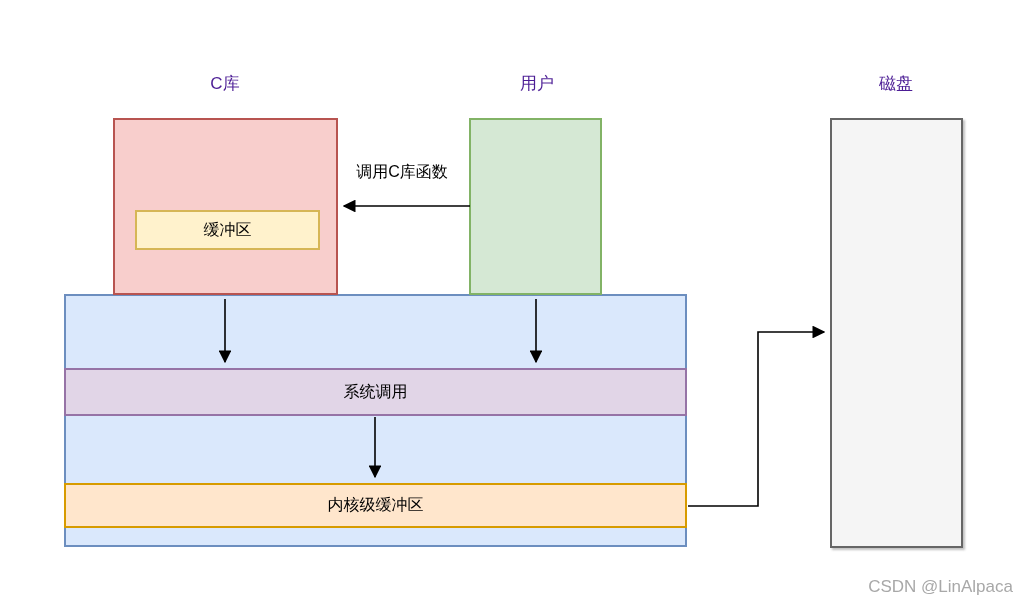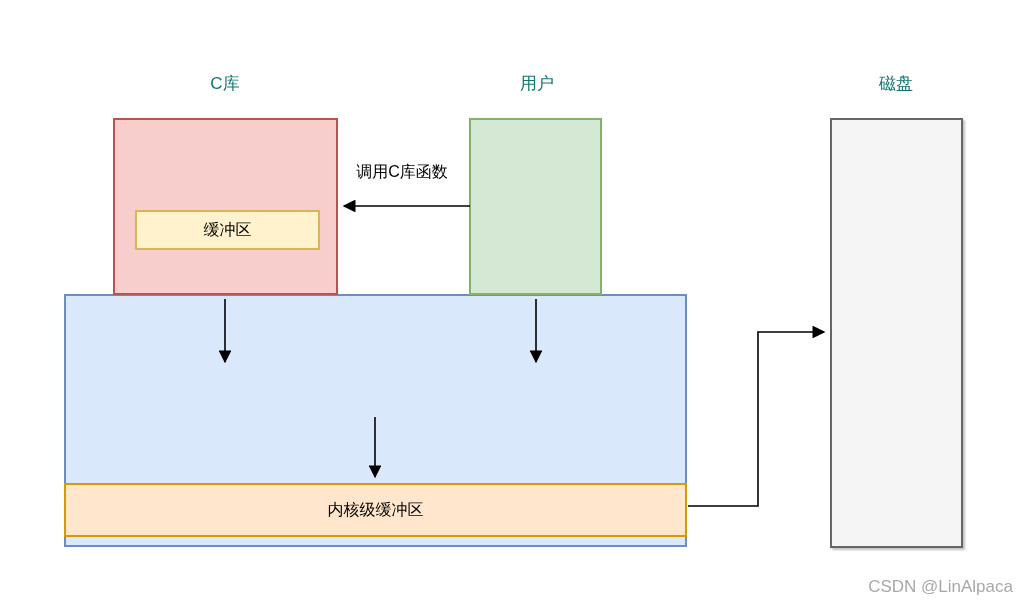--- a/index.html
+++ b/index.html
@@ -13,36 +13,36 @@
   }
   .shape {
     position: absolute;
     box-sizing: border-box;
     border: 2px solid transparent;
   }
   .top-label {
     position: absolute;
     transform: translateX(-50%);
     font-size: 17px;
-    color: #0f766e;
+    color: #4c1d95;
     white-space: nowrap;
   }
   .centered-text {
     display: flex;
     align-items: center;
     justify-content: center;
     font-size: 16px;
     color: #000000;
   }
   .c-library-box   { left: 113px; top: 118px; width: 225px; height: 177px; z-index: 2; }
   .user-box        { left: 469px; top: 118px; width: 133px; height: 177px; z-index: 2; }
   .buffer-box      { left: 135px; top: 210px; width: 185px; height: 40px;  z-index: 3; }
   .os-box          { left: 64px;  top: 294px; width: 623px; height: 253px; z-index: 1; }
   .system-call-band{ left: 64px;  top: 368px; width: 623px; height: 48px;  z-index: 2; }
-  .kernel-buffer-band { left: 64px; top: 483px; width: 623px; height: 54px; z-index: 2; }
+  .kernel-buffer-band { left: 64px; top: 483px; width: 623px; height: 45px; z-index: 2; }
   .disk-box        { left: 830px; top: 118px; width: 133px; height: 430px; z-index: 2;
                      box-shadow: 2px 2px 2px rgba(120,120,120,0.45); }
   .arrow-layer {
     position: absolute;
     left: 0; top: 0;
     width: 1029px; height: 608px;
     z-index: 4;
     pointer-events: none;
   }
   .edge-label {
@@ -79,20 +79,23 @@
   <div class="shape c-library-box" style="background: rgb(248, 206, 204); border-color: rgb(184, 84, 80);"></div>
 
   <div class="shape buffer-box centered-text" style="background: rgb(255, 242, 204); border-color: rgb(214, 182, 86);">
     <span>缓冲区</span>
   </div>
 
   <div class="shape user-box" style="background: rgb(213, 232, 212); border-color: rgb(130, 179, 102);"></div>
 
   <div class="shape os-box" style="background: rgb(218, 232, 252); border-color: rgb(108, 142, 191);"></div>
 
+  <div class="shape system-call-band centered-text" style="background: rgb(225, 213, 231); border-color: rgb(150, 115, 166);">
+    <span>系统调用</span>
+  </div>
 
   <div class="shape kernel-buffer-band centered-text" style="background: rgb(255, 230, 204); border-color: rgb(215, 155, 0);">
     <span>内核级缓冲区</span>
   </div>
 
   <div class="shape disk-box" style="background: rgb(245, 245, 245); border-color: rgb(102, 102, 102);"></div>
 
   <svg class="arrow-layer" viewBox="0 0 1029 608" xmlns="http://www.w3.org/2000/svg">
     <defs>
       <marker id="arrowhead" viewBox="0 0 10 10" refX="9" refY="5" markerWidth="8" markerHeight="8" orient="auto-start-reverse">

